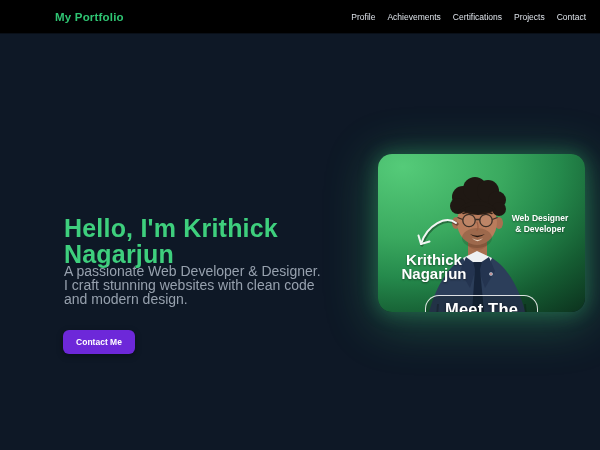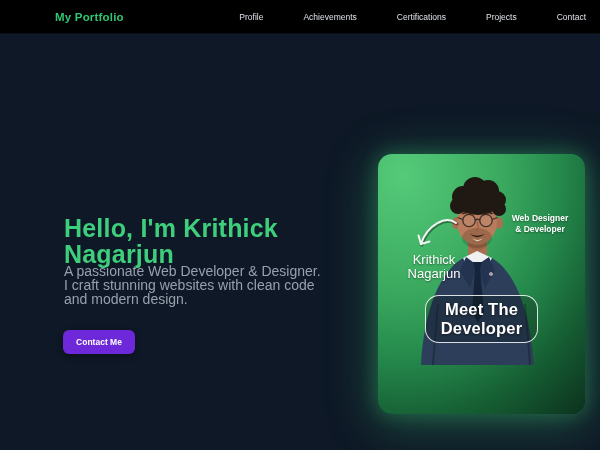--- a/index.html
+++ b/index.html
@@ -12,54 +12,54 @@
   
   .topbar{
     position:absolute;top:0;left:0;width:600px;height:33px;
     background:#000000;display:flex;align-items:center;justify-content:space-between;
     box-sizing:border-box;padding:0 14px 0 55px;
     box-shadow:0 1px 0 rgba(0,0,0,.35);
     z-index:5;
   }
   .logo{color:#2fc573;font-weight:bold;font-size:11.5px;letter-spacing:.2px;cursor:pointer;}
   .nav{display:flex;gap:12px;align-items:center;}
-  .nav a{color:#dde2e9;font-size:8.5px;text-decoration:none;cursor:pointer;margin-left:28px;}
+  .nav a{color:#dde2e9;font-size:8.5px;text-decoration:none;cursor:pointer;}
   
   .hero{position:absolute;top:33px;left:0;width:600px;height:417px;margin-left:20px;}
   .hero h1{
     position:absolute;left:44px;top:182px;width:272px;margin:0;
     color:#3ecf7d;font-size:25px;line-height:26px;font-weight:bold;letter-spacing:.2px;
   }
   .hero p{
     position:absolute;left:44px;top:231px;width:264px;margin:0;
     color:#97a1ae;font-size:14px;line-height:14px;
   }
   .cta{
     position:absolute;left:43px;top:297px;width:72px;height:24px;
     background:#6d28d9;border:none;border-radius:6px;
     color:#ffffff;font-family:inherit;font-size:8.5px;font-weight:bold;
     cursor:pointer;box-shadow:0 2px 6px rgba(0,0,0,.35);
   }
   
   .dev-card{
-    position:absolute;left:358px;top:121px;width:207px;height:260px;
+    position:absolute;left:358px;top:121px;width:207px;height:158px;
     border-radius:14px;overflow:hidden;
     background:
       radial-gradient(135% 125% at 12% 8%, #55cb79 0%, #3aa95f 36%, #258a4c 56%, #155c32 77%, #0b2e1c 100%);
     box-shadow:0 8px 48px 6px rgba(62,200,120,.30), 0 0 18px 2px rgba(62,200,120,.28);
   }
   .dev-card svg.photo{position:absolute;left:0;top:0;}
   .card-role{
     position:absolute;right:14px;top:59px;width:62px;text-align:center;
     color:#fff;font-weight:bold;font-size:8.5px;line-height:11px;
     text-shadow:0 1px 2px rgba(0,0,0,.4);
   }
   .card-name{
     position:absolute;left:11px;top:99px;width:90px;text-align:center;
-    color:#fff;font-weight:normal;font-size:13px;line-height:14px;
+    color:#fff;font-weight:bold;font-size:15px;line-height:14px;
     text-shadow:0 1px 2px rgba(0,0,0,.45);
   }
   .card-arrow{position:absolute;left:38px;top:64px;}
   .card-badge{
     position:absolute;left:47px;top:141px;width:113px;height:48px;box-sizing:border-box;
     border:1.5px solid rgba(255,255,255,.85);border-radius:14px;
     background:rgba(12,22,18,.28);
     display:flex;flex-direction:column;align-items:center;justify-content:center;
     color:#fff;font-weight:bold;font-size:16.5px;line-height:19px;letter-spacing:.2px;
     text-shadow:0 1px 3px rgba(0,0,0,.55);

